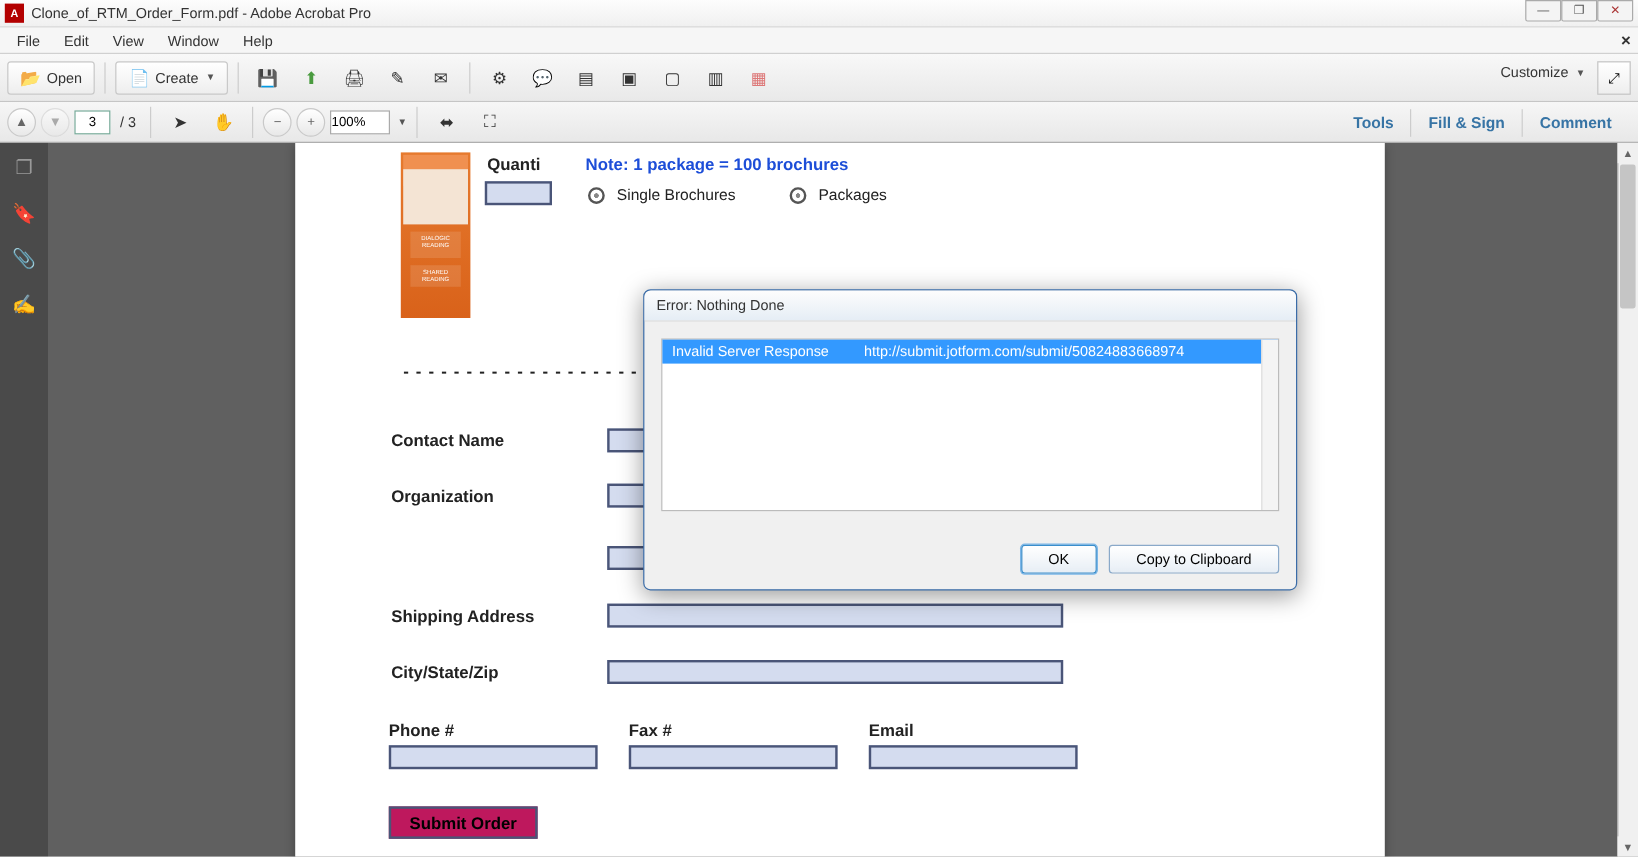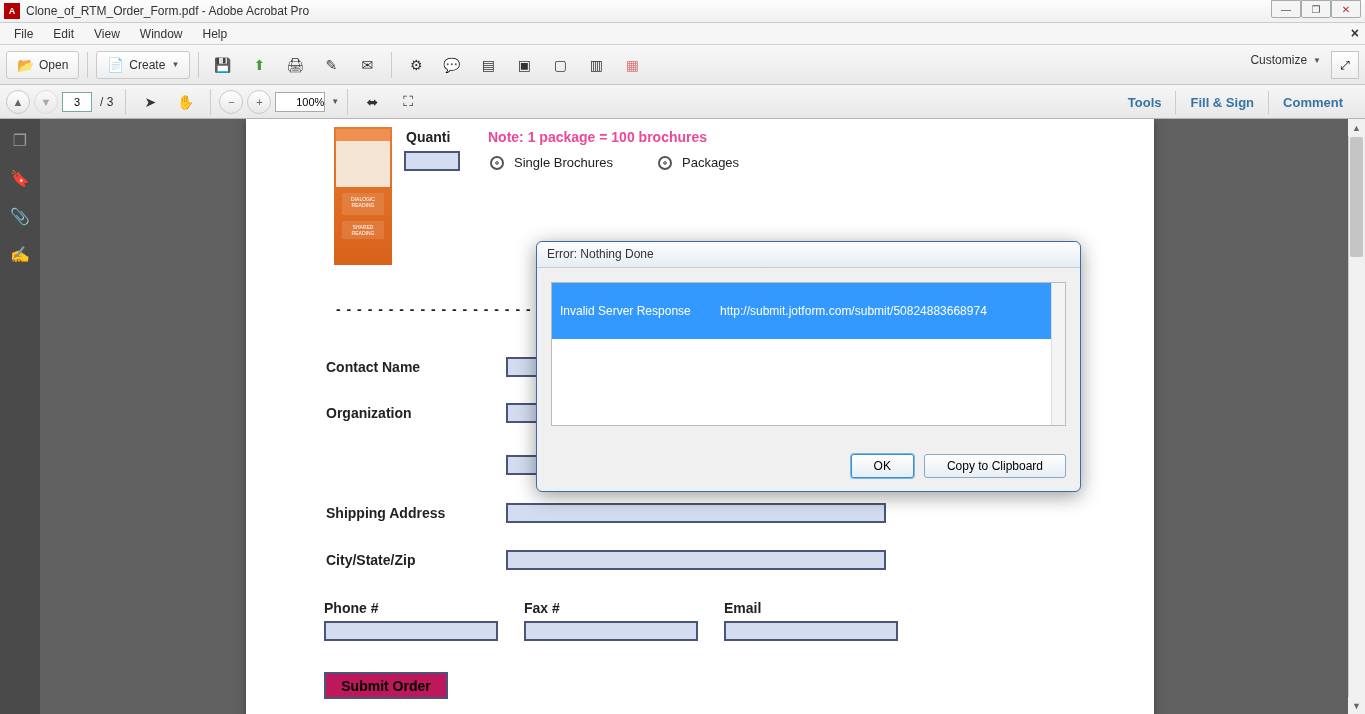--- a/index.html
+++ b/index.html
@@ -26,21 +26,21 @@
   .sep { width:1px; height:26px; background:#ccc; margin:0 4px;}
   .ticon { width:18px; height:18px; display:flex; align-items:center; justify-content:center; font-size:14px;}
   .customize { position:absolute; right:44px; top:8px; font-size:12px; color:#333; display:flex; align-items:center; gap:4px;}
   .maximize-btn { position:absolute; right:6px; top:6px; width:28px; height:28px; border:1px solid #c5c5c5; background:linear-gradient(#fff,#eee); display:flex; align-items:center; justify-content:center;}
   
   
   .toolbar2 { height: 34px; background: linear-gradient(#f6f6f6,#e8e8e8); border-bottom: 1px solid #b5b5b5; display:flex; align-items:center; padding: 0 6px; gap:4px; position:relative;}
   .navbtn { width:24px; height:24px; border:1px solid #c9c9c9; border-radius:12px; background:linear-gradient(#fff,#e8e8e8); display:flex; align-items:center; justify-content:center; font-size:11px; color:#666;}
   .pagefield { width:30px; height:20px; border:1px solid #7a9; background:#fff; text-align:center; font-size:11px;}
   .pagecount { font-size:12px; color:#333; margin: 0 4px;}
-  .zoomfield { width:50px; height:20px; border:1px solid #aaa; background:#fff; text-align:right; font-size:11px;}
+  .zoomfield { width:50px; height:20px; border:1px solid #aaa; background:#fff; text-align:left; font-size:11px;}
   .right-tools { position:absolute; right:8px; top:6px; display:flex; gap:0; align-items:center;}
   .right-tools .rt { padding: 4px 14px; font-size:13px; font-weight:600; color:#3774a5; border-left:1px solid #ccc;}
   
   
   .mainarea { position:absolute; top:119px; left:0; right:0; bottom:0; display:flex;}
   .leftbar { width:40px; background:#4a4a4a; display:flex; flex-direction:column; align-items:center; padding-top:10px; gap:16px;}
   .leftbar .lb { width:22px; height:22px; color:#999; display:flex; align-items:center; justify-content:center; font-size:16px;}
   .docspace { flex:1; background:#606060; position:relative; overflow:hidden;}
   .page { position:absolute; left:206px; top:0; width:908px; height:714px; background:#fff; box-shadow:0 2px 8px rgba(0,0,0,0.3); padding: 12px 80px;}
   .scrolltrack { position:absolute; right:0; top:0; width:17px; height:100%; background:#f0f0f0; border-left:1px solid #ccc;}
@@ -48,21 +48,21 @@
   .scrollbtn { position:absolute; right:0; width:17px; height:17px; background:#f0f0f0; display:flex; align-items:center; justify-content:center; font-size:9px; color:#666;}
   
   
   .brochure-thumb { position:absolute; left:88px; top:8px; width:58px; height:138px; background:linear-gradient(#e67a2e,#d9621a); }
   .brochure-thumb .body { position:absolute; top:2px; left:2px; right:2px; height:26px; background:#f09050;}
   .brochure-thumb .photo { position:absolute; top:14px; left:2px; right:2px; height:46px; background:#f4e4d4;}
   .brochure-thumb .band1 { position:absolute; top:66px; left:8px; right:8px; height:22px; background:rgba(255,255,255,0.12); font-size:5px; color:#fff; text-align:center; padding-top:3px;}
   .brochure-thumb .band2 { position:absolute; top:94px; left:8px; right:8px; height:18px; background:rgba(255,255,255,0.12); font-size:5px; color:#fff; text-align:center; padding-top:3px;}
   
   .qlabel { position:absolute; left:160px; top:10px; font-weight:bold; font-size:14px; color:#222;}
-  .notelabel { position:absolute; left:242px; top:10px; font-weight:bold; font-size:14px; color:#ec4899;}
+  .notelabel { position:absolute; left:242px; top:10px; font-weight:bold; font-size:14px; color:#1d4ed8;}
   .qtyfield { position:absolute; left:158px; top:32px; width:56px; height:20px; background:#d4dcef; border:2px solid #4a5578;}
   .radio1 { position:absolute; left:244px; top:36px; display:flex; align-items:center; gap:10px; font-size:13px; color:#222;}
   .radio2 { position:absolute; left:412px; top:36px; display:flex; align-items:center; gap:10px; font-size:13px; color:#222;}
   .radio-dot { width:14px; height:14px; border:2px solid #555; border-radius:50%; background:radial-gradient(circle,#888 25%,#fff 30%);}
   
   .dashline { position:absolute; left:90px; top:182px; right:160px; font-weight:bold; font-size:14px; letter-spacing:1px; color:#222; white-space:nowrap; overflow:hidden;}
   
   .flabel { position:absolute; font-weight:bold; font-size:14px; color:#222;}
   .ffield { position:absolute; height:20px; background:#d4dcef; border:2px solid #4a5578;}
   
@@ -79,21 +79,21 @@
   
   
   .dialog { position:absolute; left:536px; top:241px; width:545px; height:251px; background:#f0f0f0; border:1px solid #3a6ca8; border-radius:6px; box-shadow:0 4px 20px rgba(0,0,0,0.4); z-index:100;}
   .dlg-title { height:26px; background:linear-gradient(#fdfdfd,#e5edf5); border-radius:6px 6px 0 0; padding:5px 10px; font-size:12px; color:#333; border-bottom:1px solid #ccc;}
   .dlg-body { padding:14px;}
   .dlg-table { border:1px solid #bbb; background:#fff; height:144px; position:relative;}
   .dlg-th { display:flex; border-bottom:1px solid #ccc; background:#fff;}
   .dlg-th div { padding:4px 8px; font-size:12px; color:#333; border-right:1px solid #eee;}
   .dlg-th .c1 { width:160px;} .dlg-th .c2 { flex:1;}
   .dlg-row { display:flex; background:#3399ff; color:#fff;}
-  .dlg-row div { padding:21px 8px; font-size:12px;}
+  .dlg-row div { padding:3px 8px; font-size:12px;}
   .dlg-row .c1 { width:160px;} .dlg-row .c2 { flex:1;}
   .dlg-scroll { position:absolute; right:0; top:0; width:14px; height:100%; background:#f4f4f4; border-left:1px solid #ddd;}
   .dlg-btns { display:flex; justify-content:flex-end; gap:10px; padding:14px 14px 0;}
   .dlg-btn { padding:4px 22px; font-size:12px; border:1px solid #8aa9c9; background:linear-gradient(#fff,#e7eef5); border-radius:3px;}
   .dlg-btn.ok { border:1px solid #3a8ecc; box-shadow:0 0 0 1px #7bb6e8;}
   
   .dropdown-arrow { font-size:8px; color:#555; margin-left:2px;}
 </style>
 </head>
 <body>

